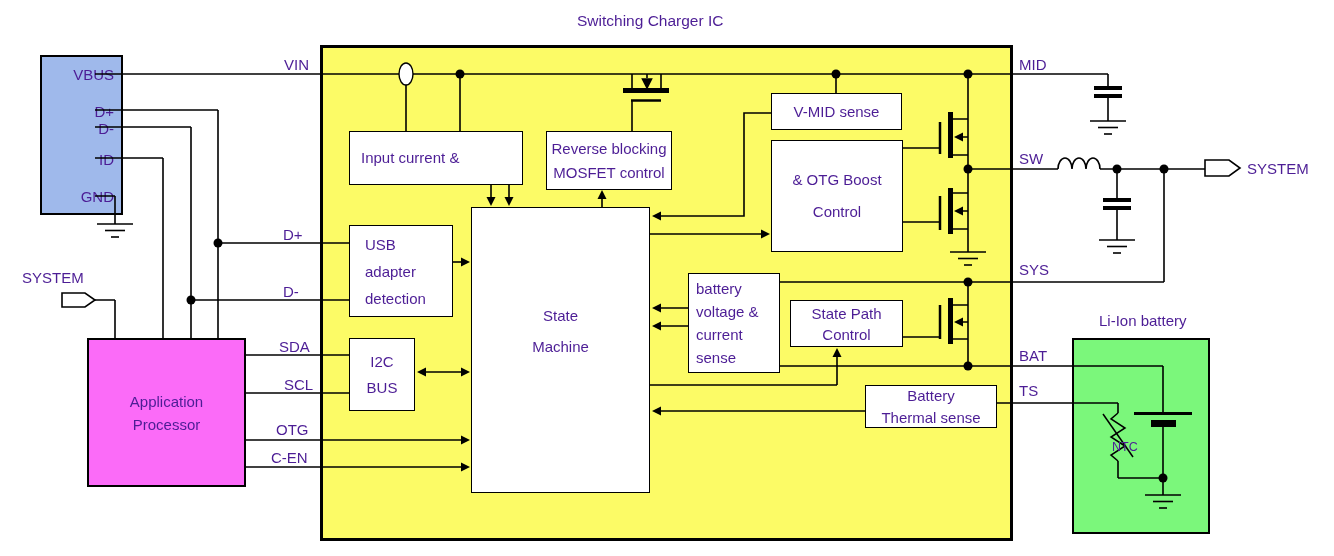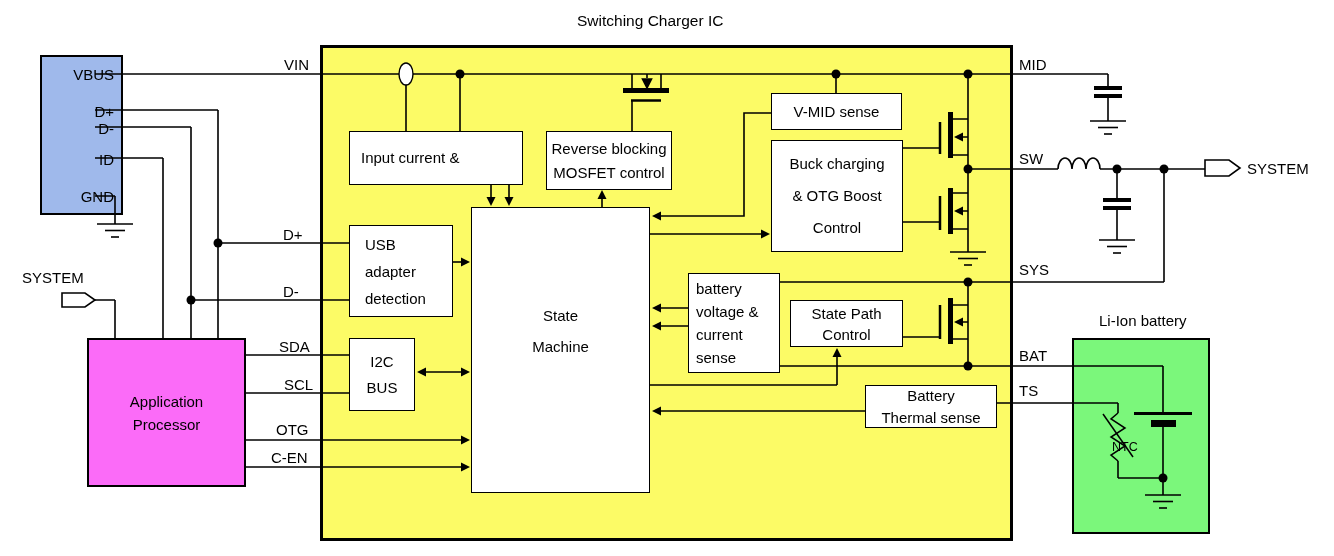--- a/index.html
+++ b/index.html
@@ -1,17 +1,17 @@
 <!DOCTYPE html>
 <html><head>
 <meta charset="utf-8">
 <style>
   html,body{margin:0;padding:0;background:#fff;}
   #stage{position:relative;width:1334px;height:556px;background:#ffffff;
-         font-family:"Liberation Sans",sans-serif;color:#000000;overflow:hidden;}
+         font-family:"Liberation Sans",sans-serif;color:#4c1d95;overflow:hidden;}
   #ic-body{position:absolute;left:320px;top:45px;width:693px;height:496px;
            background:#fcfb66;border:3px solid #000;box-sizing:border-box;z-index:1;}
   .iobox{position:absolute;box-sizing:border-box;border:2.5px solid #000;z-index:2;}
   #usb-connector{left:12px;top:55px;width:83px;height:160px;background:#9fb9eb;margin-left:28px;}
   #app-processor{left:87px;top:338px;width:159px;height:149px;background:#fb6bf8;
                  display:flex;flex-direction:column;justify-content:center;align-items:center;
                  font-size:15px;line-height:23px;}
   #liion-battery{left:1072px;top:338px;width:138px;height:196px;background:#7bf77b;}
   svg#wires{position:absolute;left:0;top:0;z-index:3;}
   .block{position:absolute;box-sizing:border-box;background:#fff;border:1.6px solid #000;
@@ -214,21 +214,20 @@
   <div class="block c" style="left:546px;top:131px;width:126px;height:59px;line-height:24px;">
     <div>Reverse blocking</div>
     <div>MOSFET control</div>
   </div>
 
   <div class="block c" style="left:771px;top:93px;width:131px;height:37px;">
     <div>V-MID sense</div>
   </div>
 
   <div class="block c" style="left:771px;top:140px;width:132px;height:112px;line-height:32px;">
-    <div>Buck charging</div>
     <div>&amp; OTG Boost</div>
     <div>Control</div>
   </div>
 
   <div class="block c" style="left:471px;top:207px;width:179px;height:286px;line-height:31px;padding-bottom:38px;">
     <div>State</div>
     <div>Machine</div>
   </div>
 
   <div class="block l" style="left:349px;top:225px;width:104px;height:92px;padding-left:15px;line-height:27px;">

